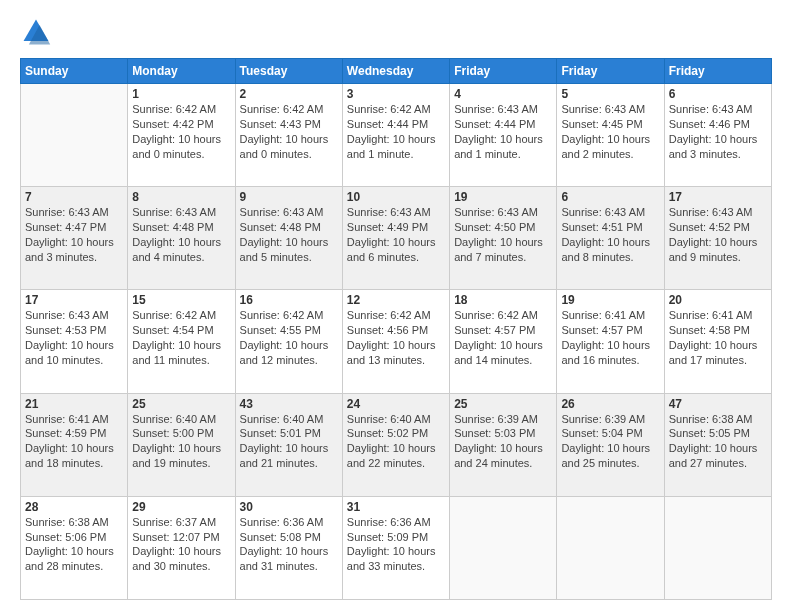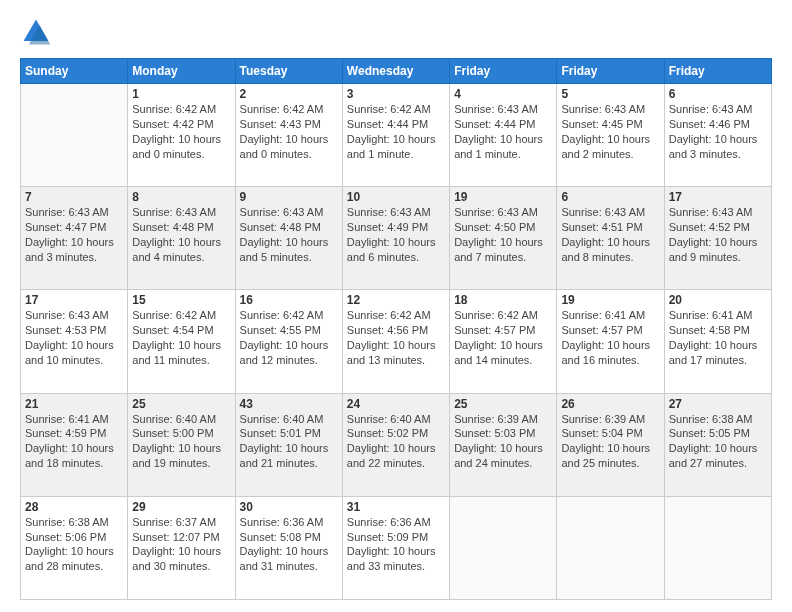--- a/index.html
+++ b/index.html
@@ -320,21 +320,21 @@
 and 24 minutes.</div>
           </td>
           <td>
             <span class="day-num">26</span>
             <div class="day-info" style="white-space: pre-line;">Sunrise: 6:39 AM
 Sunset: 5:04 PM
 Daylight: 10 hours
 and 25 minutes.</div>
           </td>
           <td>
-            <span class="day-num">27</span>
+            <span class="day-num">47</span>
             <div class="day-info" style="white-space: pre-line;">Sunrise: 6:38 AM
 Sunset: 5:05 PM
 Daylight: 10 hours
 and 27 minutes.</div>
           </td>
         </tr>
         <tr>
           <td>
             <span class="day-num">28</span>
             <div class="day-info" style="white-space: pre-line;">Sunrise: 6:38 AM

